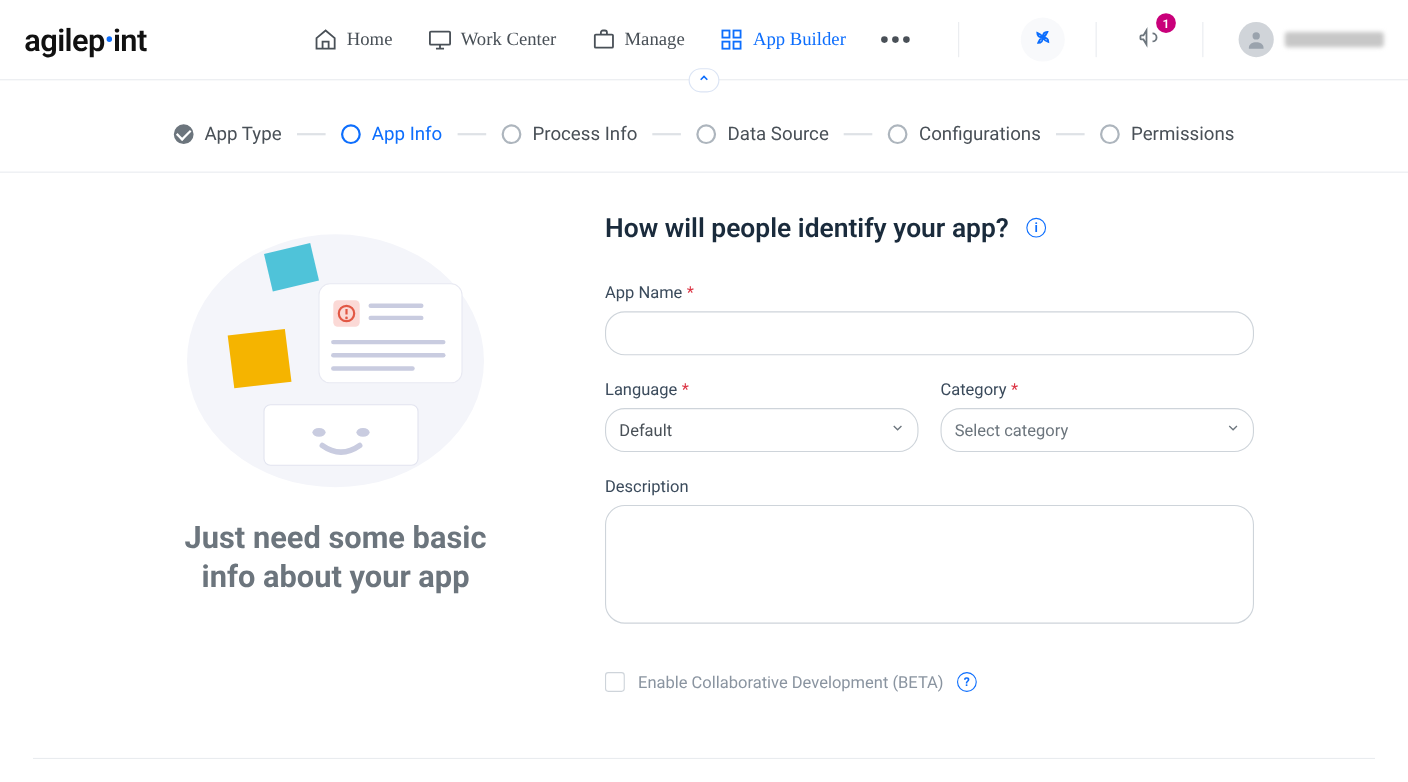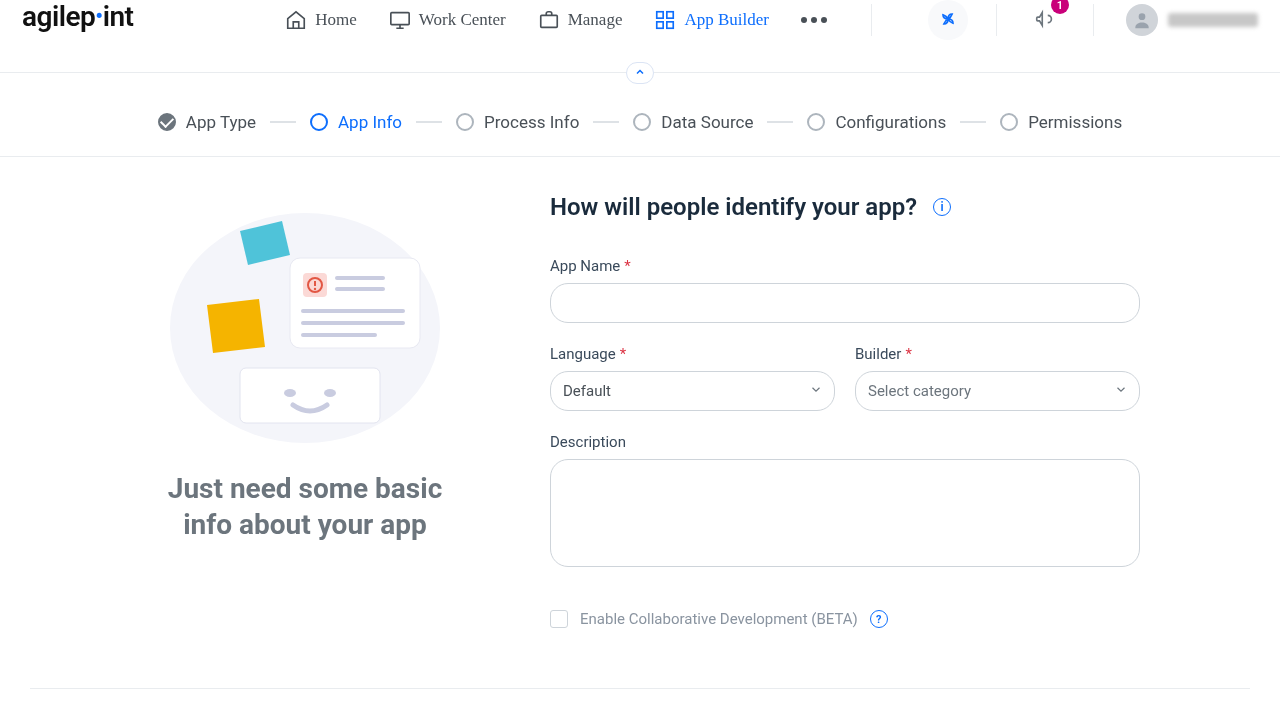--- a/index.html
+++ b/index.html
@@ -6,21 +6,21 @@
   body {
     font-family: -apple-system, BlinkMacSystemFont, "Segoe UI", Roboto, Arial, sans-serif;
     background: #fff;
     color: #212529;
     font-size: 14px;
   }
 
   
   .topnav {
     display: flex;
-    align-items: flex-start;
+    align-items: center;
     height: 73px;
     padding: 0 22px;
     border-bottom: 1px solid #e9ecef;
   }
   .logo {
     font-size: 28px;
     font-weight: 600;
     letter-spacing: -0.5px;
     color: #111;
     display: flex;
@@ -366,21 +366,21 @@
           <div class="select-input" style="color:#495057;">Default</div>
           <span class="select-caret">
             <svg width="14" height="14" viewBox="0 0 24 24" fill="none" stroke="#6c757d" stroke-width="2">
                 <path d="M6 9l6 6 6-6"></path>
               </svg>
           </span>
         </div>
       </div>
       <div>
         <div class="field-label">
-          <span>Builder</span><span class="req">*</span>
+          <span>Category</span><span class="req">*</span>
         </div>
         <div class="select-wrap">
           <div class="select-input" style="color:#6c757d;">Select category</div>
           <span class="select-caret">
             <svg width="14" height="14" viewBox="0 0 24 24" fill="none" stroke="#6c757d" stroke-width="2">
                 <path d="M6 9l6 6 6-6"></path>
               </svg>
           </span>
         </div>
       </div>

